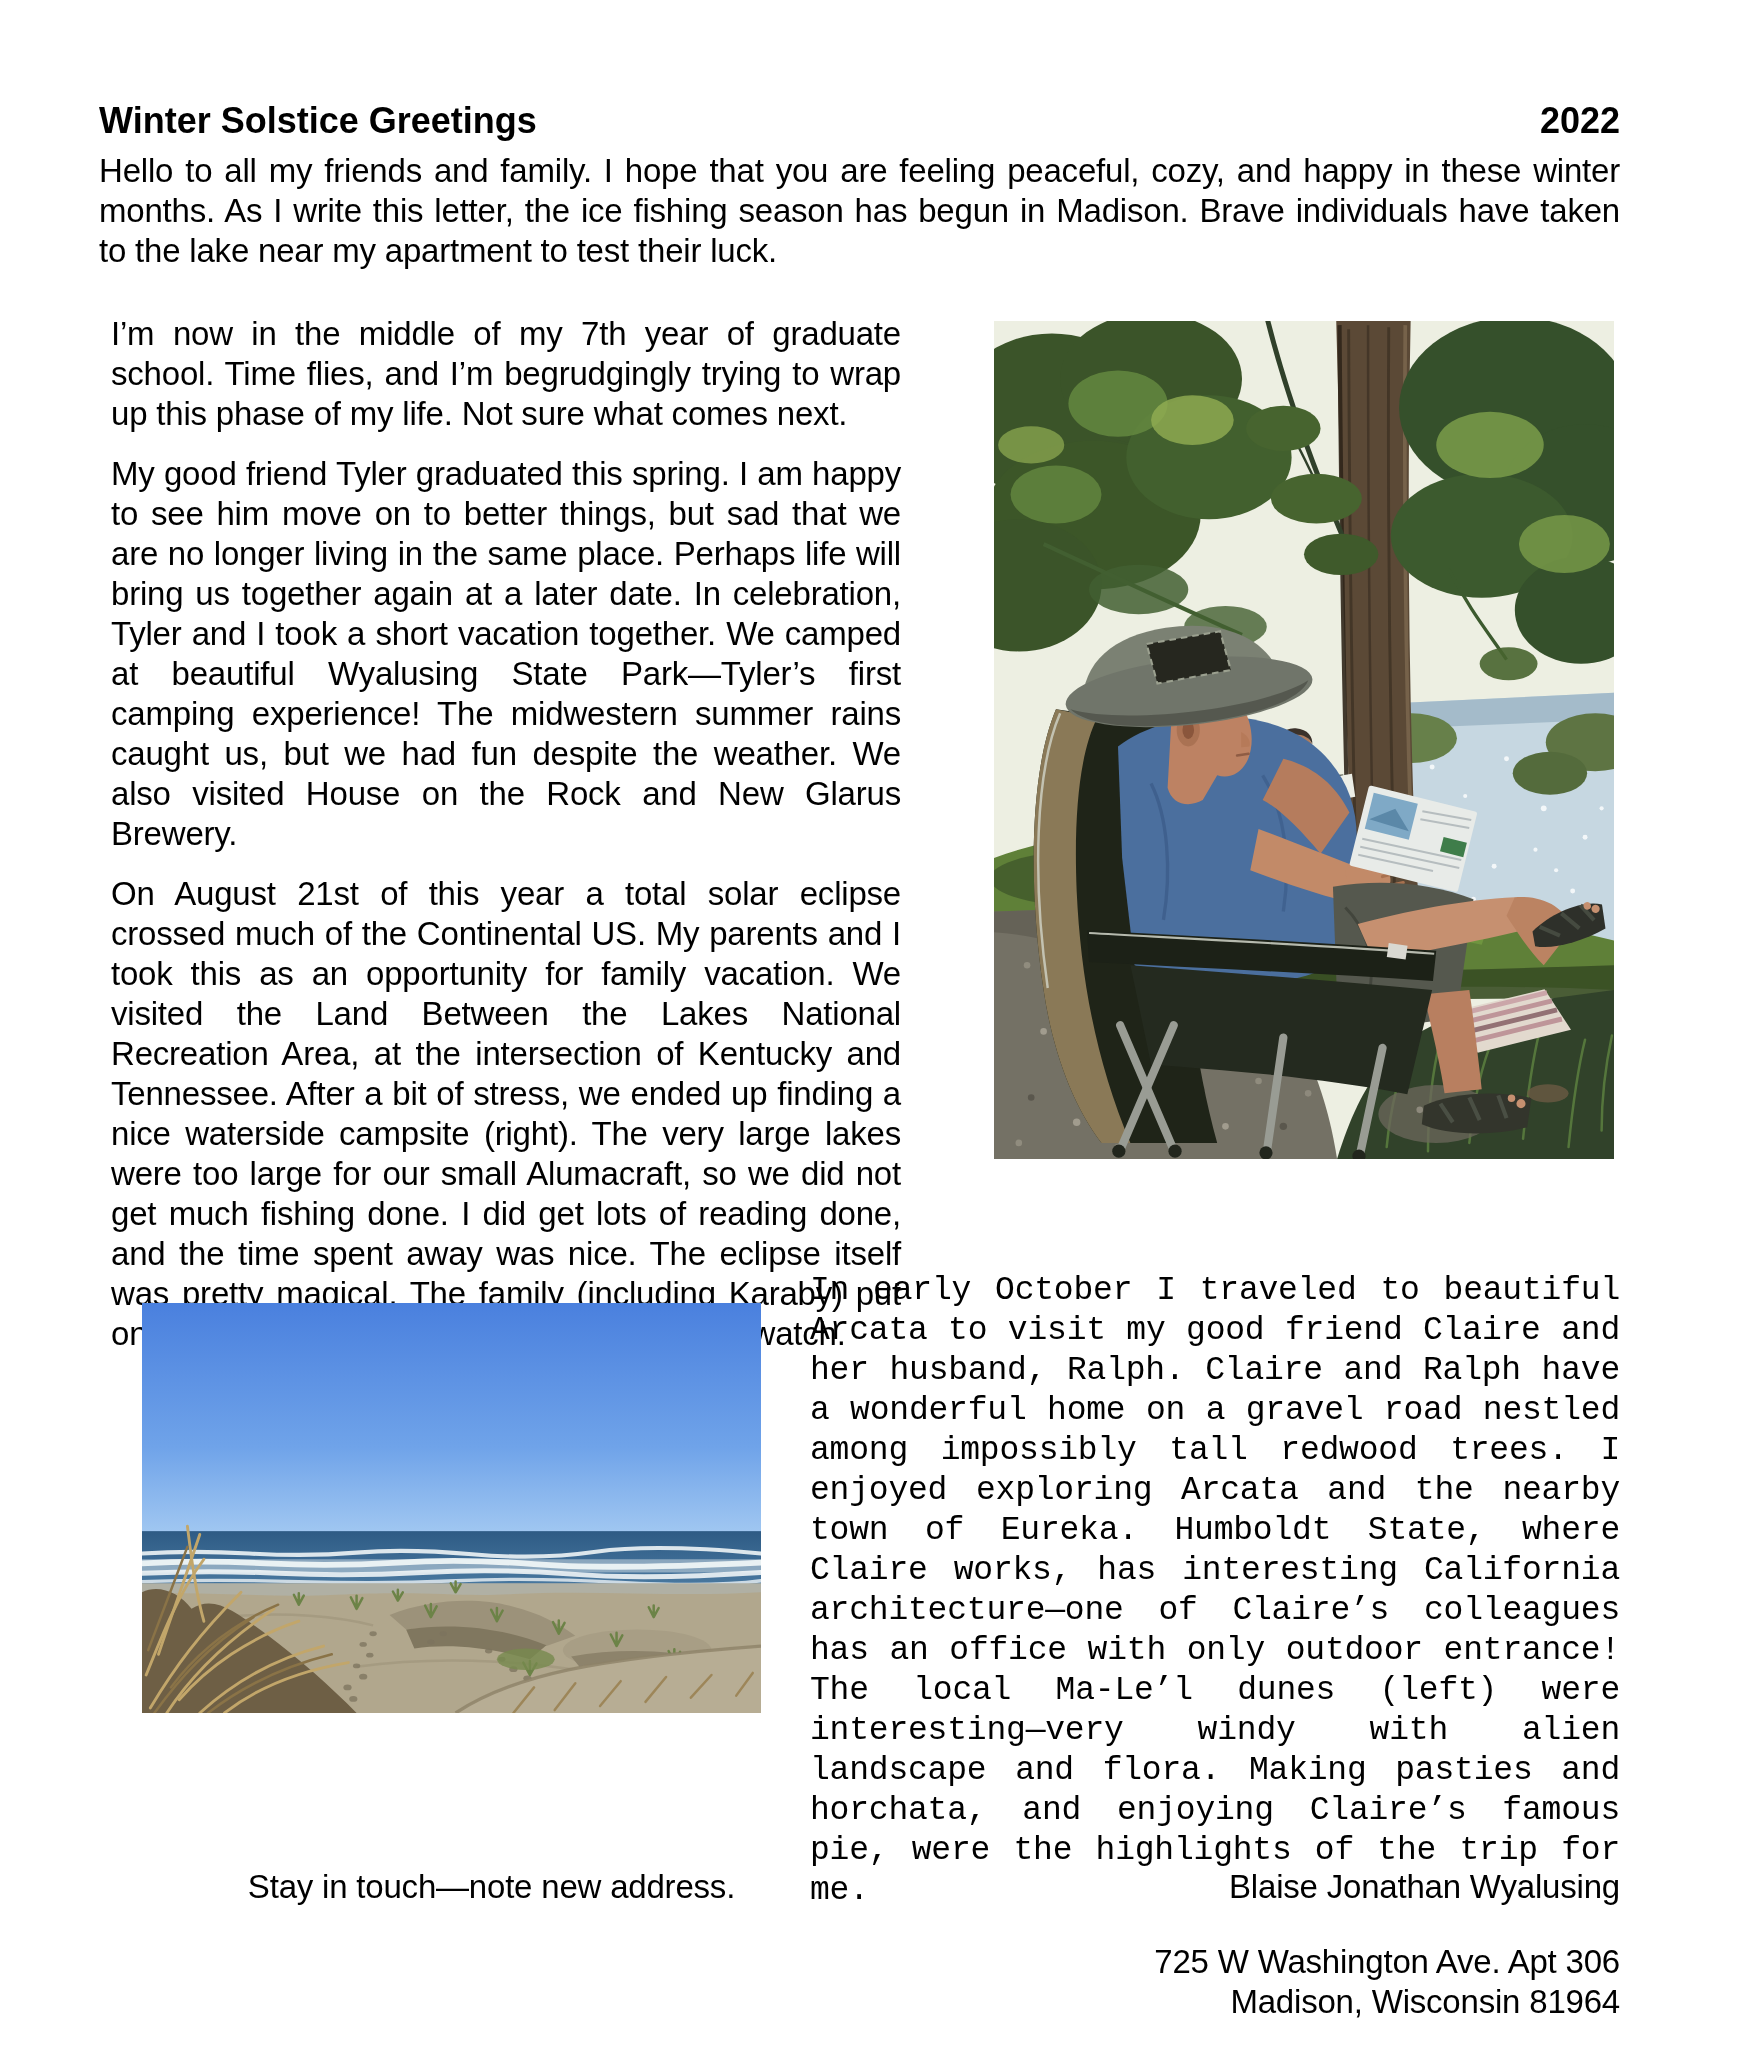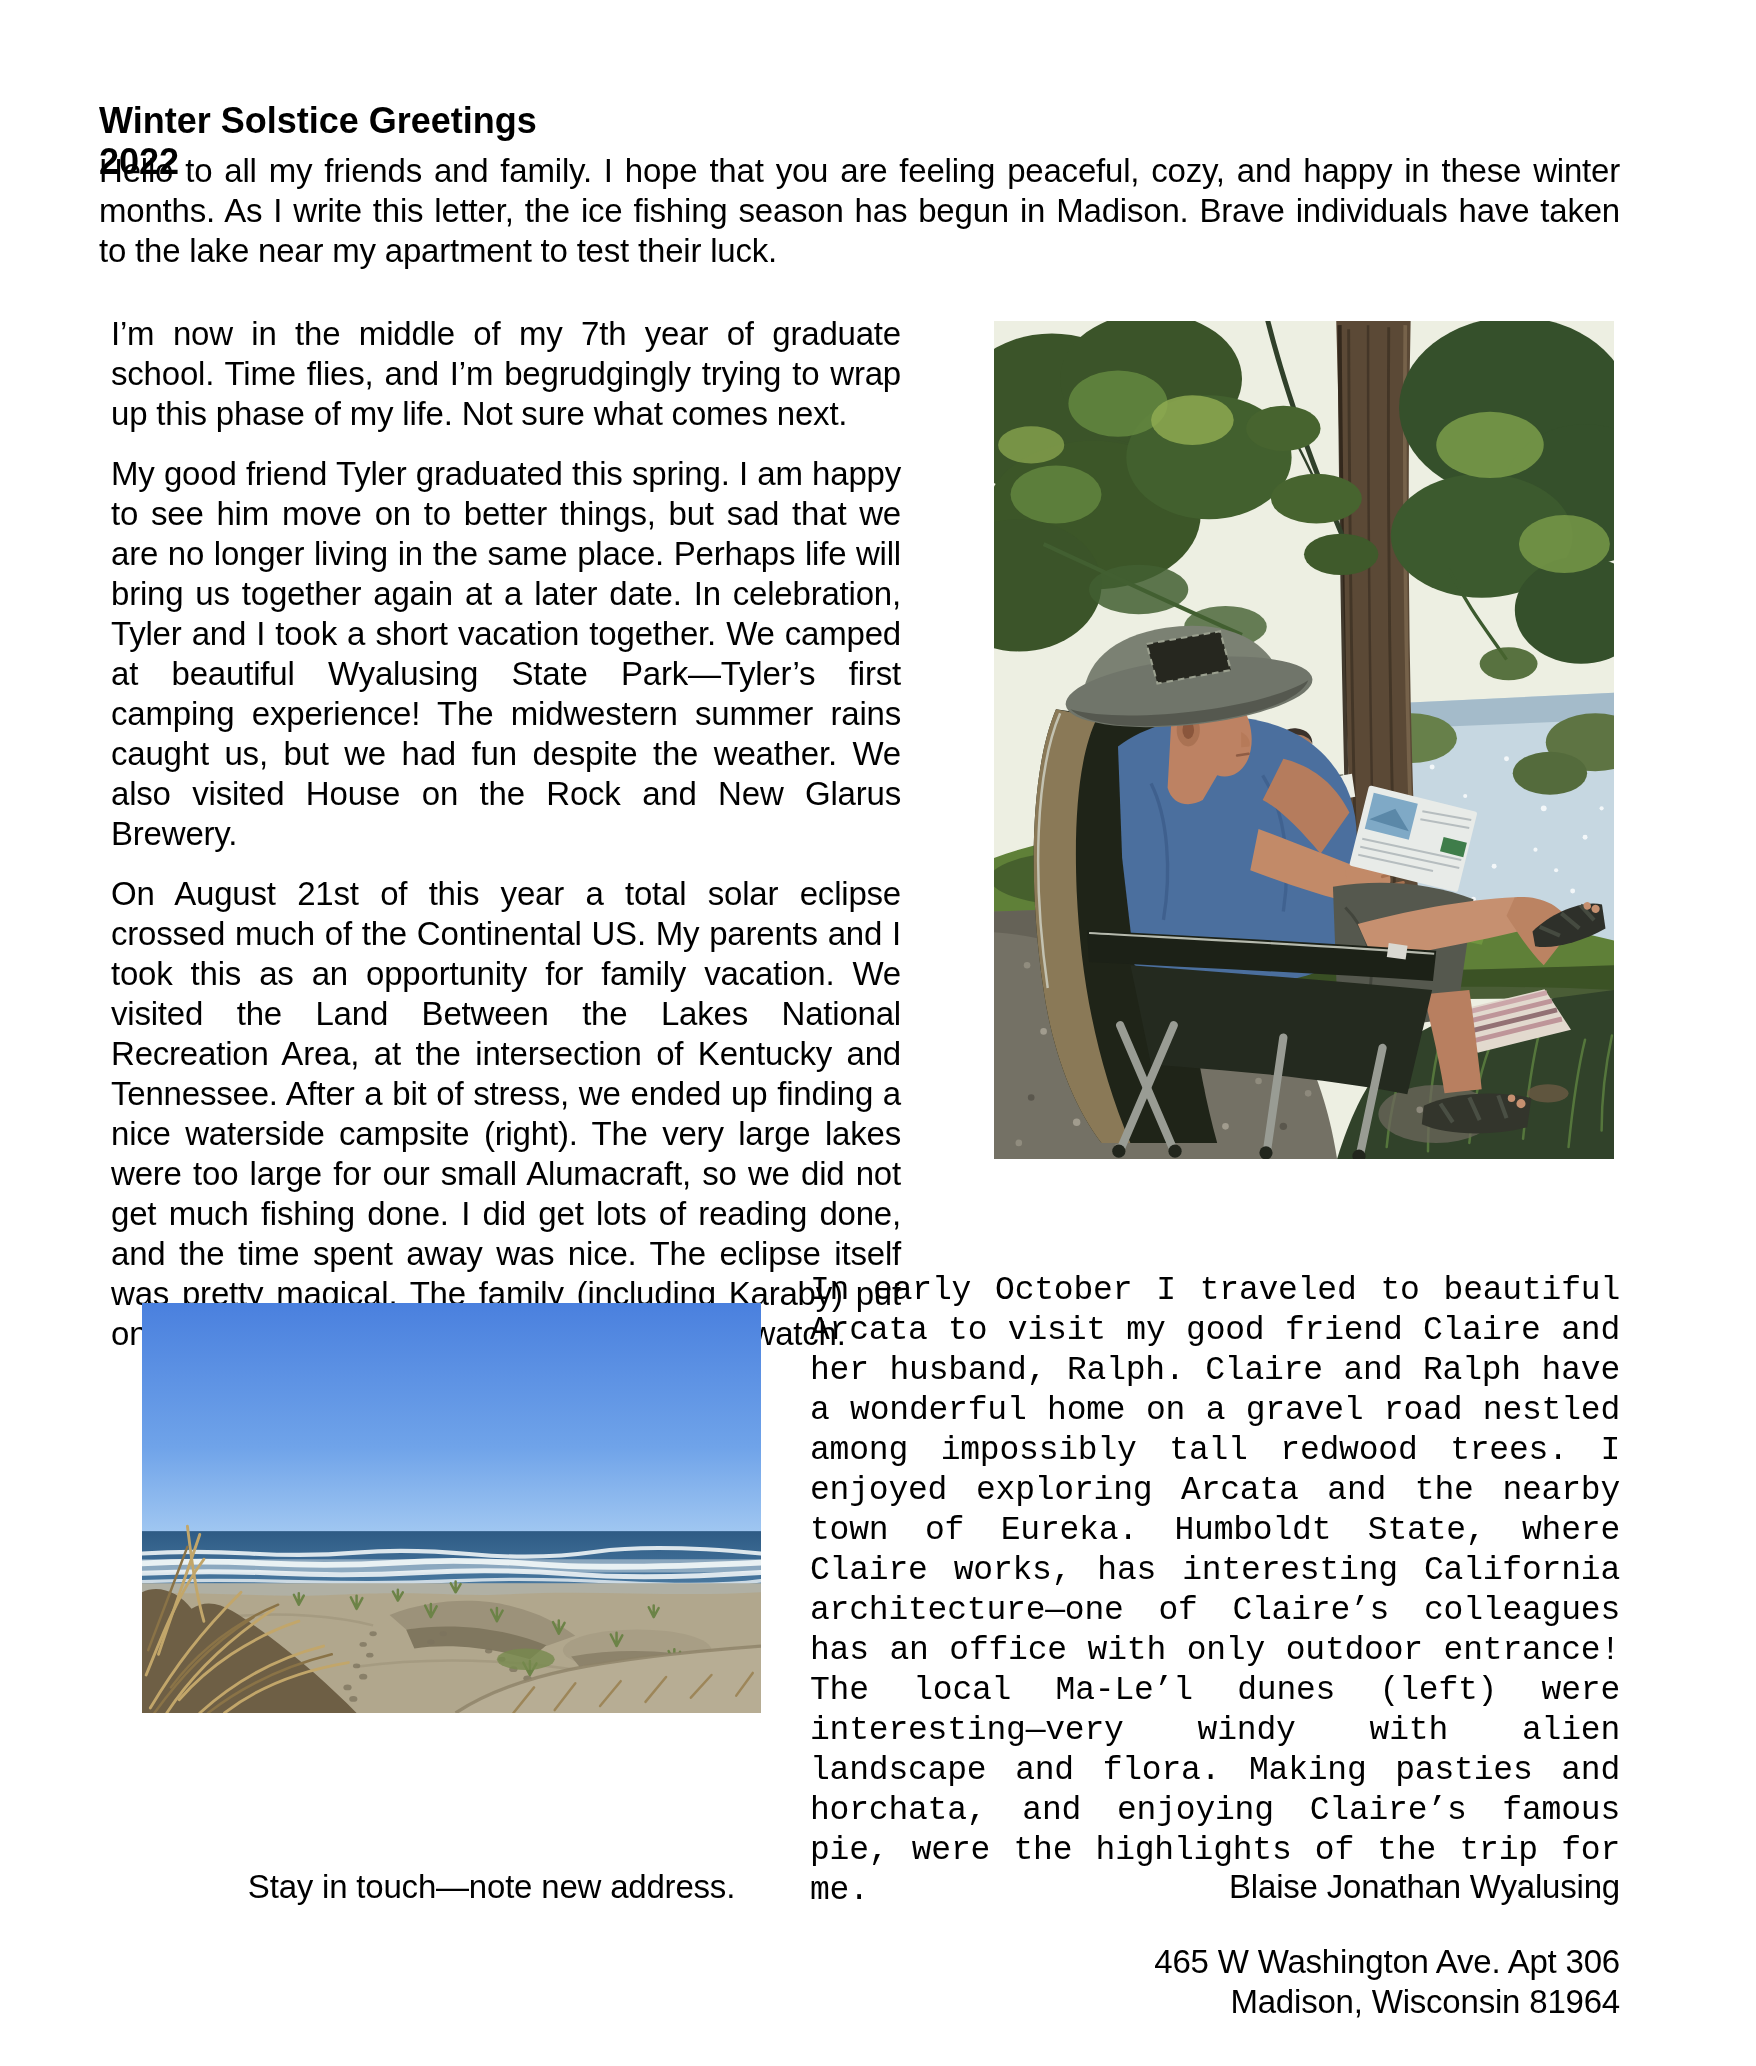--- a/index.html
+++ b/index.html
@@ -18,21 +18,21 @@
   .abs { position: absolute; }
   .body-text {
     font-size: 33px;
     line-height: 40px;
     letter-spacing: -0.2px;
     text-align: justify;
   }
   .title-row {
     left: 99px; top: 100px; width: 1521px;
     display: flex; justify-content: space-between; align-items: baseline;
-    font-size: 36px; font-weight: 700; line-height: 41px; flex-direction: column;
+    font-size: 36px; font-weight: 700; line-height: 41px;
   }
   .para-intro { left: 99px; top: 151px; width: 1521px; }
   .col-left  { left: 99px; top: 302px; width: 814px; }
   .col-left p { margin: 12px; }
   .col-left p + p { margin-top: 20px; }
   .para-arcata { left: 810px; top: 1271px; width: 810px; font-family: Liberation Mono, monospace; }
   .para-arcata p { margin: 0; }
   .photo { display: block; }
   .photo svg { display: block; width: 100%; height: 100%; }
   .photo-camping { left: 994px; top: 321px; width: 620px; height: 838px; }
@@ -395,20 +395,20 @@
   </div>
 
   <div class="abs para-arcata body-text">
     <p>In early October I traveled to beautiful Arcata to visit my good friend Claire and her husband, Ralph. Claire and Ralph have a wonderful home on a gravel road nestled among impossibly tall redwood trees. I enjoyed exploring Arcata and the nearby town of Eureka. Humboldt State, where Claire works, has interesting California architecture—one of Claire’s colleagues has an office with only outdoor entrance! The local Ma-Le’l dunes (left) were interesting—very windy with alien landscape and flora. Making pasties and horchata, and enjoying Claire’s famous pie, were the highlights of the trip for me.</p>
   </div>
 
   <div class="abs footer-left body-text">Stay in touch—note new address.</div>
 
   <div class="abs footer-right body-text">
     <div>Blaise Jonathan Wyalusing</div>
-    <div class="fr-gap-a">465 W Washington Ave. Apt 306</div>
+    <div class="fr-gap-a">725 W Washington Ave. Apt 306</div>
     <div>Madison, Wisconsin 81964</div>
     <div class="fr-gap-b">1-424-225-2493</div>
 
   </div>
 
 </div>
 
 
 </body></html>

